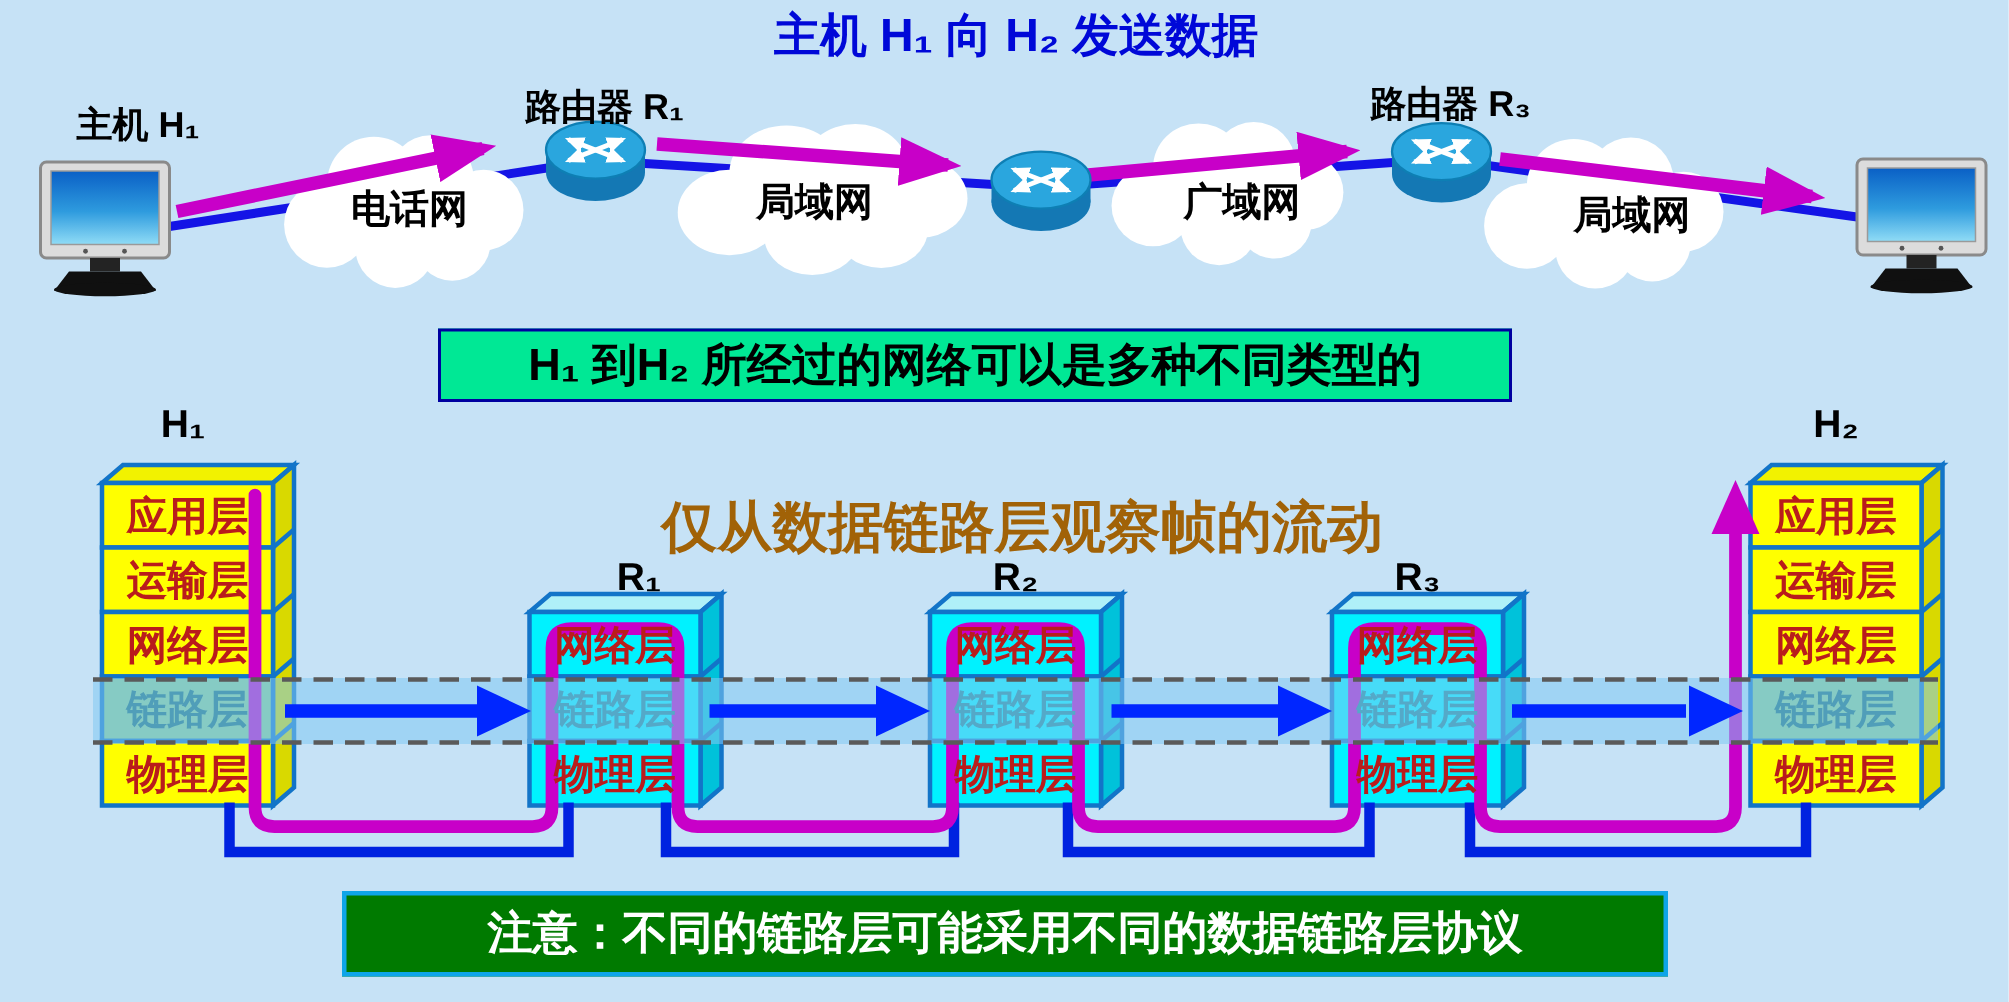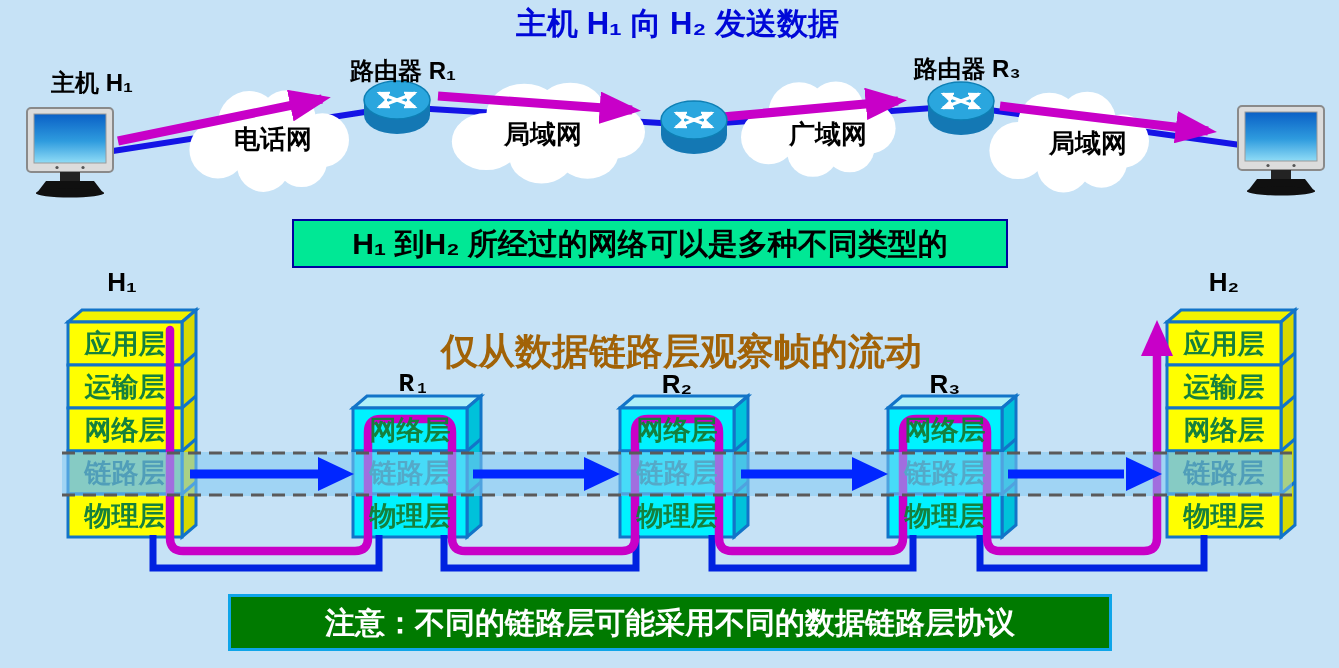--- a/index.html
+++ b/index.html
@@ -9,21 +9,21 @@
     font-family:"Liberation Sans","DejaVu Sans",sans-serif;
   }
   svg.base{position:absolute;left:0;top:0;z-index:1;}
   .lbl{position:absolute;z-index:2;font-weight:bold;color:#000;text-align:center;white-space:nowrap;}
   .title{left:0;right:0;top:3px;font-size:31px;color:#0008D8;padding-left:16px;}
   .toplabel{font-size:24px;}
   .cloudlabel{font-size:26px;}
   .stacktitle{font-size:26px;}
   .subtitle{left:40px;right:16px;top:287px;font-size:37px;color:#a16207;margin-top:40px;}
   .ct{position:absolute;z-index:2;width:114px;height:43px;line-height:45px;
-      text-align:center;font-weight:bold;font-size:27px;color:#15803d;white-space:nowrap;}
+      text-align:center;font-weight:bold;font-size:27px;color:#b91c1c;white-space:nowrap;}
   .ct.link-h{color:#156A73;}
   .ct.link-r{color:#1E8396;}
   .band{position:absolute;z-index:3;left:62px;top:452px;width:1230px;height:44px;
         background:rgba(130,200,242,0.55);}
   svg.overlay{position:absolute;left:0;top:0;z-index:4;pointer-events:none;}
   .banner-mid{position:absolute;z-index:5;left:292px;top:219px;width:716px;height:49px;
       background:#00E895;border:2px solid #0000A0;box-sizing:border-box;
       text-align:center;line-height:45px;font-weight:bold;font-size:30px;color:#000;white-space:nowrap;}
   .banner-bot{position:absolute;z-index:5;left:228px;top:594px;width:884px;height:57px;
       background:#007A00;border:3px solid #0ea5e9;box-sizing:border-box;
@@ -192,21 +192,21 @@
   <div class="lbl toplabel" style="left:22px;top:67px;width:140px;">主机 H₁</div>
   <div class="lbl toplabel" style="left:338px;top:55px;width:130px;">路由器 R₁</div>
   <div class="lbl toplabel" style="left:902px;top:53px;width:130px;">路由器 R₃</div>
 
   <div class="lbl cloudlabel" style="left:213px;top:122px;width:120px;">电话网</div>
   <div class="lbl cloudlabel" style="left:483px;top:117px;width:120px;">局域网</div>
   <div class="lbl cloudlabel" style="left:768px;top:117px;width:120px;">广域网</div>
   <div class="lbl cloudlabel" style="left:1028px;top:126px;width:120px;">局域网</div>
 
   <div class="lbl stacktitle" style="left:92px;top:267px;width:60px;">H₁</div>
-  <div class="lbl stacktitle" style="left:384px;top:369px;width:60px;font-family:Liberation Mono, monospace;">R₁</div>
+  <div class="lbl stacktitle" style="left:396px;top:369px;width:60px;">R₁</div>
   <div class="lbl stacktitle" style="left:647px;top:369px;width:60px;">R₂</div>
   <div class="lbl stacktitle" style="left:915px;top:369px;width:60px;">R₃</div>
   <div class="lbl stacktitle" style="left:1194px;top:267px;width:60px;">H₂</div>
 
   <div class="ct" style="left:68px;top:322px;">应用层</div>
   <div class="ct" style="left:68px;top:365px;">运输层</div>
   <div class="ct" style="left:68px;top:408px;">网络层</div>
   <div class="ct link-h" style="left:68px;top:451px;">链路层</div>
   <div class="ct" style="left:68px;top:494px;">物理层</div>
 

